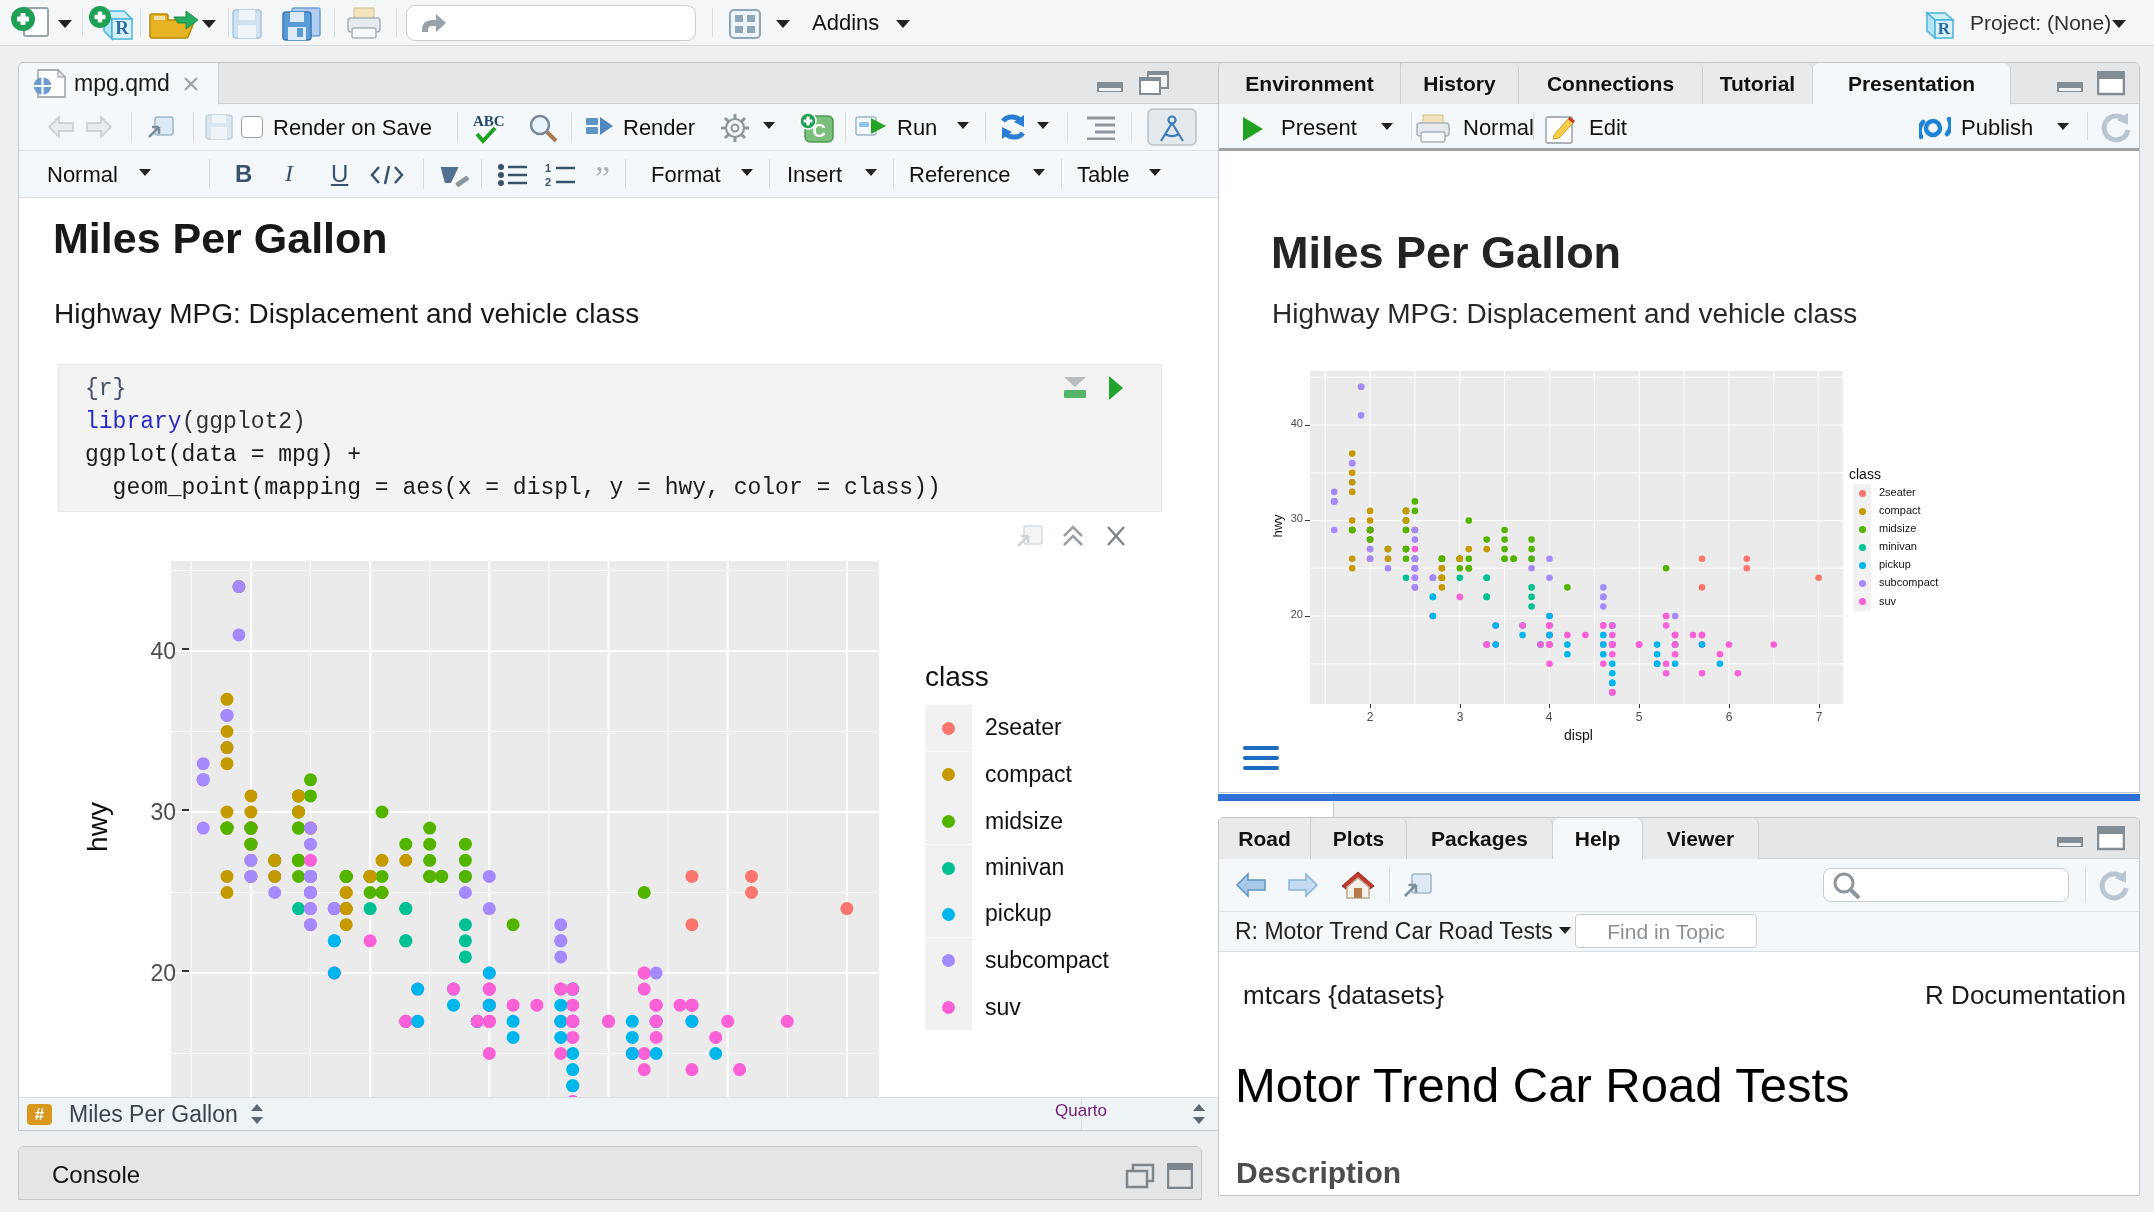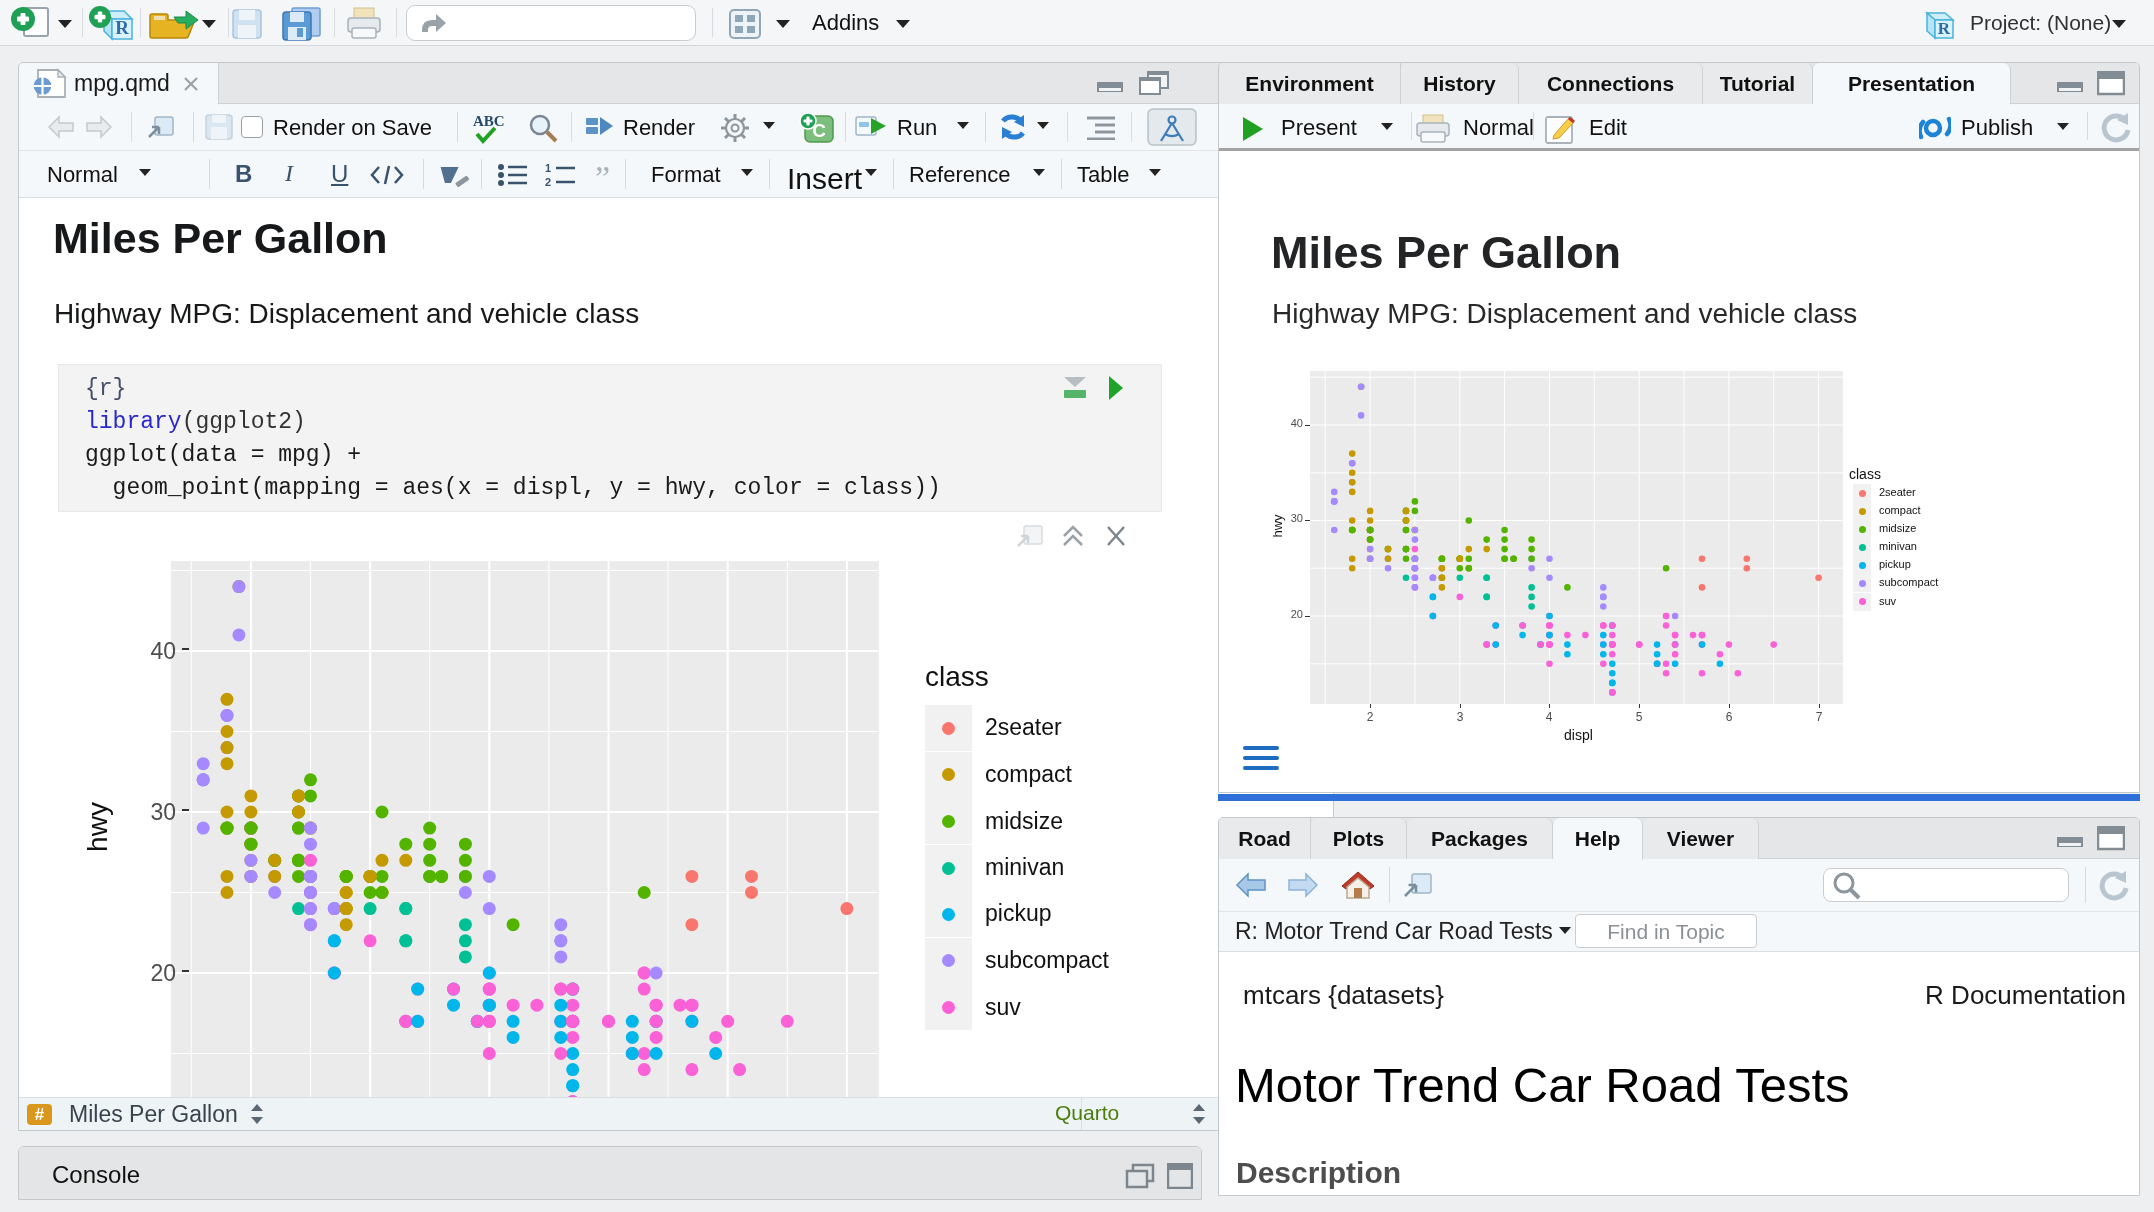--- a/index.html
+++ b/index.html
@@ -258,21 +258,21 @@
         <g stroke="#39536e" stroke-width="2.5">
           <line x1="11" y1="5" x2="30" y2="5"></line>
           <line x1="11" y1="19" x2="30" y2="19"></line>
         </g>
       </svg>
       <div class="lbl" style="left:576px;top:8px;font-size:34px;color:#aab3ba;font-family:'Liberation Serif',serif;">”</div>
 <div class="sep" style="left:606px"></div>
 <div class="lbl" style="left:632px;top:11px;font-size:22px;">Format</div>
       <div class="caret sm" style="left:722px;top:18px"></div>
 <div class="sep" style="left:750px"></div>
-<div class="lbl" style="left:768px;top:11px;font-size:30px;">Insert</div>
+<div class="lbl" style="left:768px;top:11px;font-size:22px;">Insert</div>
       <div class="caret sm" style="left:846px;top:18px"></div>
 <div class="sep" style="left:874px"></div>
 <div class="lbl" style="left:890px;top:11px;font-size:22px;">Reference</div>
       <div class="caret sm" style="left:1014px;top:18px"></div>
 <div class="sep" style="left:1042px"></div>
 <div class="lbl" style="left:1058px;top:11px;font-size:22px;">Table</div>
       <div class="caret sm" style="left:1130px;top:18px"></div>
 </div>
 
 <div class="abs" style="left:0;top:135px;bottom:33px;right:0;background:#fff;overflow:hidden;">
@@ -597,21 +597,21 @@
 </div>
 
 <div class="abs" style="left:0;right:0;bottom:0;height:33px;background:#eef3f6;border-top:1px solid #d9dee2;">
 <div class="abs" style="left:8px;top:6px;width:25px;height:21px;background:#d9971e;border-radius:4px;color:#fff;font-size:17px;font-weight:700;text-align:center;line-height:21px;">#</div>
 <div class="lbl" style="left:50px;top:3px;font-size:23px;color:#39434c;">Miles Per Gallon</div>
 <svg class="icon" style="left:230px;top:5px" width="16" height="22" viewBox="0 0 16 22">
         <path d="M8 1 L14 8 L2 8 Z" fill="#5a6874"></path>
         <path d="M8 21 L14 14 L2 14 Z" fill="#5a6874"></path>
       </svg>
 <div class="abs" style="left:1062px;top:0;bottom:0;width:1px;background:#d9dee2;"></div>
-<div class="lbl" style="left:1036px;top:3px;font-size:21px;color:#4d7c0f;">Quarto</div>
+<div class="lbl" style="left:1036px;top:3px;font-size:17px;color:#701a75;">Quarto</div>
 <svg class="icon" style="left:1172px;top:5px" width="16" height="22" viewBox="0 0 16 22">
         <path d="M8 1 L14 8 L2 8 Z" fill="#5a6874"></path>
         <path d="M8 21 L14 14 L2 14 Z" fill="#5a6874"></path>
       </svg>
 </div>
 </div>
 
 <div class="pane" style="left:18px;top:1146px;width:1184px;height:54px;border-radius:6px 6px 0 0;background:#fff;">
 <div class="abs" style="left:0;top:0;right:0;height:53px;background:#e4e5e6;border-bottom:1px solid #d0d4d7;"></div>
 <div class="lbl" style="left:33px;top:14px;font-size:24px;color:#111;">Console</div>

